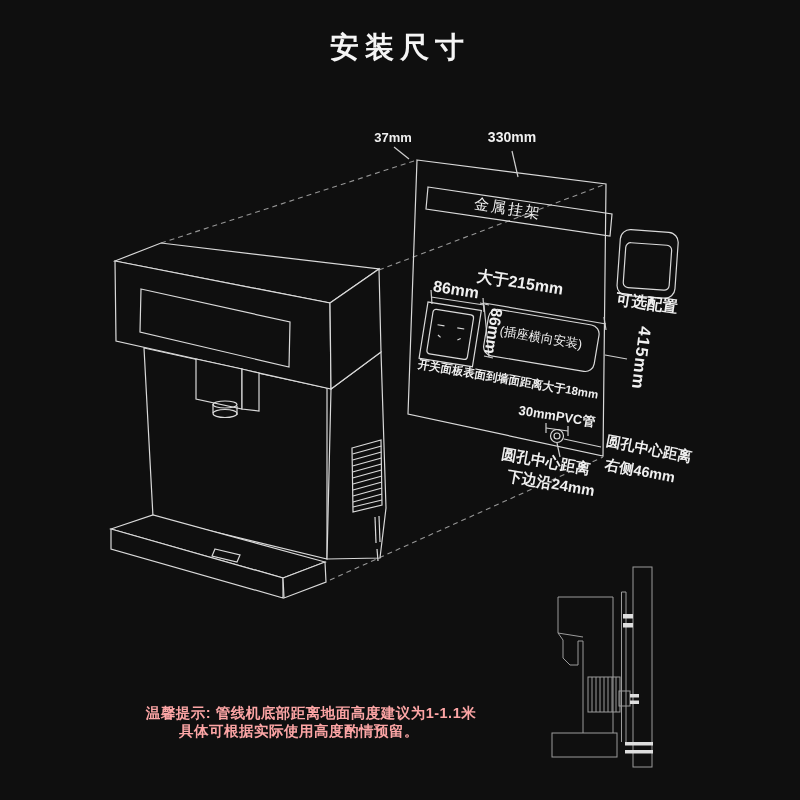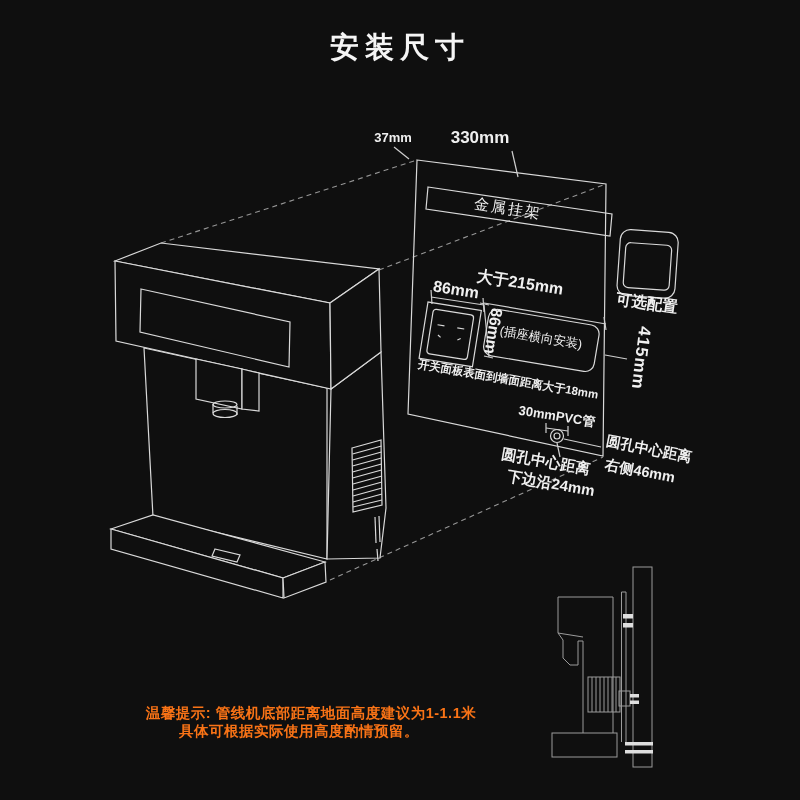--- a/index.html
+++ b/index.html
@@ -10,21 +10,21 @@
   .stage svg{position:absolute;left:0;top:0;}
   .label{
     position:absolute;color:#f0f0f0;white-space:nowrap;
     transform:translate(-50%,-50%);
     line-height:1;
   }
   .title{
     font-size:29px;font-weight:600;letter-spacing:6px;color:#f5f5f5;
   }
   .dim{font-weight:700;}
-  .footer-line{color:#f97316;font-weight:600;letter-spacing:0.5px;}
+  .footer-line{color:#fca5a5;font-weight:600;letter-spacing:0.5px;}
   
   .art{stroke:#d9d9d9;stroke-width:1.2;fill:none;}
   .artfill{stroke:#d9d9d9;stroke-width:1.2;fill:#0f0f0f;}
   .dash{stroke:#969696;stroke-width:1.1;fill:none;stroke-dasharray:5 4;}
   .lead{stroke:#cfcfcf;stroke-width:1.2;fill:none;}
   .side{stroke:#9b9b9b;stroke-width:1;fill:none;}
   .sidefill{fill:#dedede;stroke:none;}
 </style>
 </head>
 <body>
@@ -167,21 +167,21 @@
       <g>
         <rect class="sidefill" x="625" y="742" width="28" height="3.5"></rect>
         <rect class="sidefill" x="625" y="750" width="28" height="3.5"></rect>
       </g>
     </g>
   </svg>
 
   <div class="label title" style="left:400px;top:47px;">安装尺寸</div>
 
   <div class="label dim" style="left:393px;top:137px;font-size:13px;">37mm</div>
-  <div class="label dim" style="left:480px;top:137px;font-size:17px;">330mm</div>
+  <div class="label dim" style="left:512px;top:137px;font-size:14px;">330mm</div>
 
   <div class="label" style="left:508px;top:208px;font-size:15px;font-weight:500;letter-spacing:2px;transform:translate(-50%,-50%) rotate(8.7deg);">金属挂架</div>
 
   <div class="label dim" style="left:520px;top:283px;font-size:16px;transform:translate(-50%,-50%) rotate(9deg);">大于215mm</div>
 
   <div class="label dim" style="left:456px;top:290px;font-size:16px;transform:translate(-50%,-50%) rotate(9deg);">86mm</div>
 
   <div class="label dim" style="left:493px;top:331px;font-size:16px;transform:translate(-50%,-50%) rotate(99deg);">86mm</div>
 
   <div class="label" style="left:541px;top:338px;font-size:12.5px;transform:translate(-50%,-50%) rotate(9.5deg);">(插座横向安装)</div>

